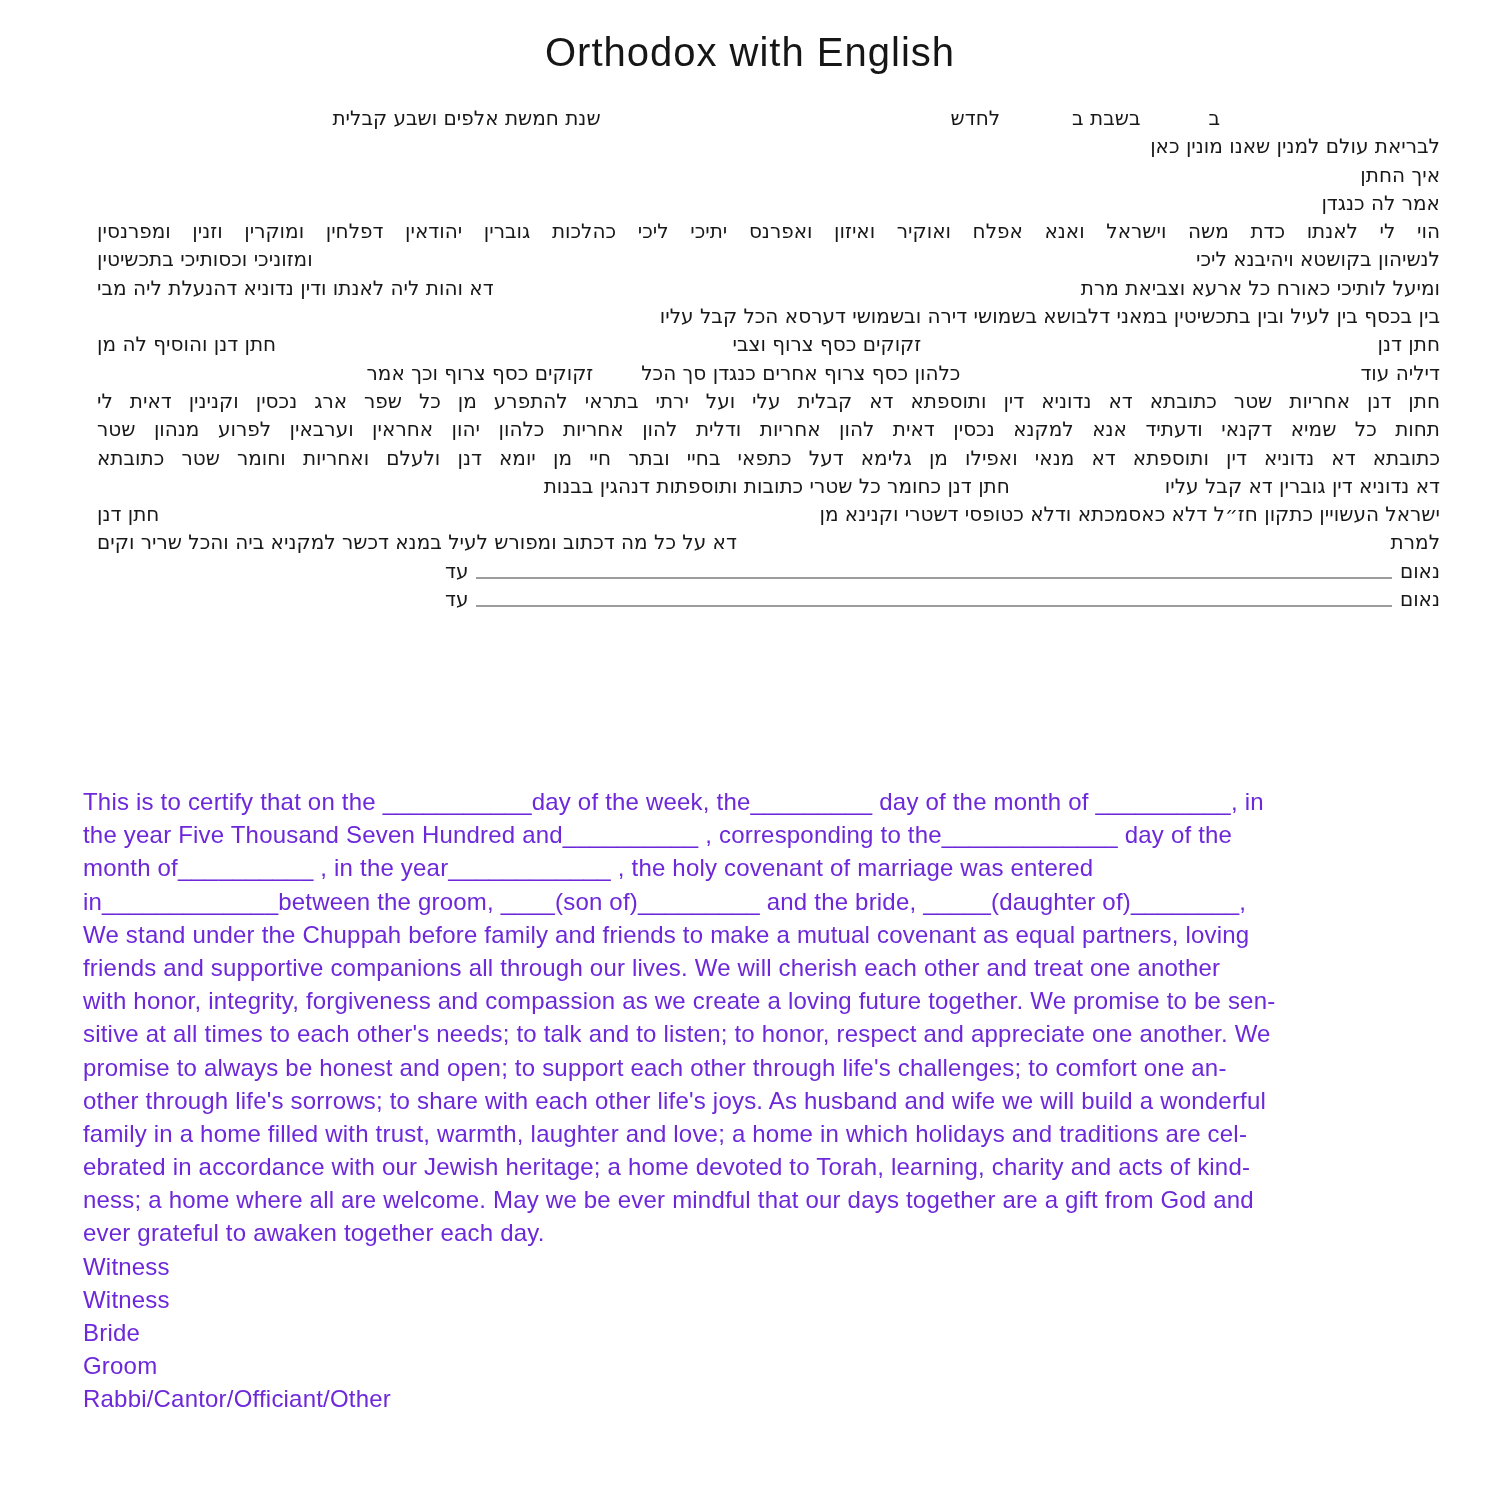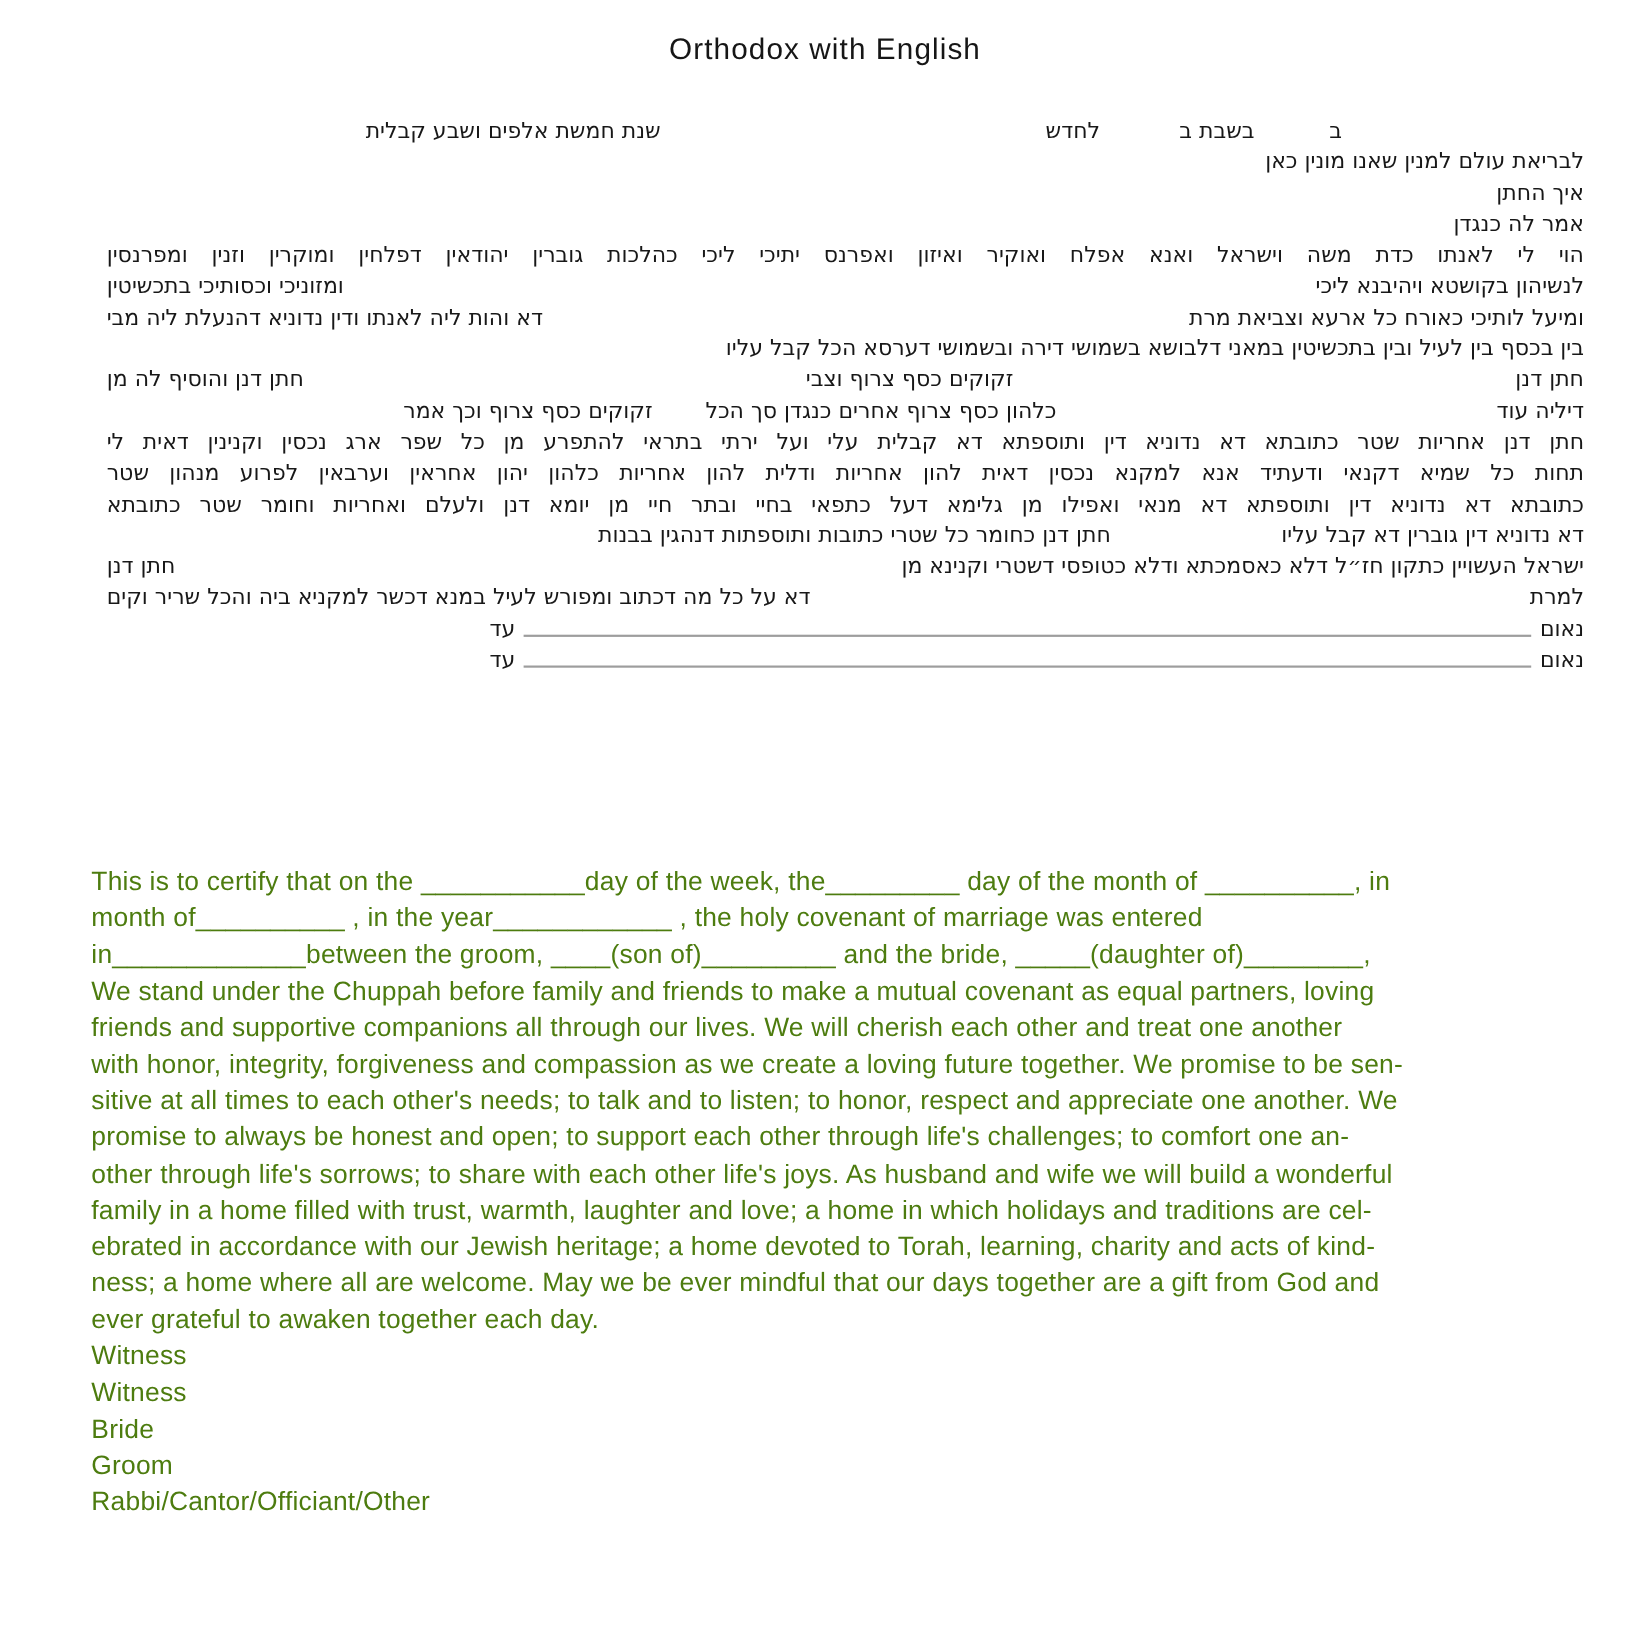--- a/index.html
+++ b/index.html
@@ -1,34 +1,34 @@
 <!DOCTYPE html>
 <html><head>
 <meta charset="utf-8">
 <style>
   html,body{margin:0;padding:0;background:#ffffff;}
   .page{position:relative;width:1500px;height:1500px;background:#ffffff;color:#1a1a1a;overflow:hidden;
         font-family:"Liberation Sans",sans-serif;}
   .title{position:absolute;top:30px;left:0;width:1500px;text-align:center;
-         font-size:27px;font-weight:400;letter-spacing:1px;color:#161616;}
+         font-size:40px;font-weight:400;letter-spacing:1px;color:#161616;}
   
   .heb{position:absolute;top:104px;left:97px;width:1343px;direction:rtl;
        font-family:"DejaVu Serif","DejaVu Sans",serif;font-size:20px;color:#181818;}
   .hl{min-height:28.3px;line-height:28.3px;white-space:nowrap;}
   .hl.flex{display:flex;align-items:baseline;}
   .hl.between{display:flex;align-items:baseline;justify-content:space-between;}
   .hl.just{text-align:justify;text-align-last:justify;white-space:normal;}
   .hs{white-space:nowrap;}
   .gap{flex:0 0 auto;}
   .sigrow{display:flex;align-items:baseline;padding-left:348px;}
   .sigline{flex:1 1 auto;border-bottom:2px solid #9d9d9d;margin:0 8px;align-self:flex-end;
            height:0;margin-bottom:6px;}
   
   .eng{position:absolute;top:785px;left:83px;width:1360px;
-       font-size:24px;letter-spacing:0.2px;color:#4d7c0f;}
+       font-size:24px;letter-spacing:0.2px;color:#6d28d9;}
   .el{height:33.2px;line-height:33.2px;white-space:nowrap;}
   .el.it{}
 </style>
 </head>
 <body>
 
 <div class="page">
 
   <div class="title">Orthodox with English</div>
 
@@ -104,20 +104,21 @@
     <div class="hl sigrow">
       <span class="hs">נאום</span>
       <span class="sigline"></span>
       <span class="hs">עד</span>
     </div>
 
   </div>
 
   <div class="eng">
     <div class="el">This is to certify that on the ___________day of the week, the_________ day of the month of __________, in</div>
+    <div class="el">the year Five Thousand Seven Hundred and__________ , corresponding to the_____________ day of the</div>
     <div class="el">month of__________ , in the year____________ , the holy covenant of marriage was entered</div>
     <div class="el">in_____________between the groom, ____(son of)_________ and the bride, _____(daughter of)________,</div>
 
     <div class="el it">We stand under the Chuppah before family and friends to make a mutual covenant as equal partners, loving</div>
     <div class="el it">friends and supportive companions all through our lives. We will cherish each other and treat one another</div>
     <div class="el it">with honor, integrity, forgiveness and compassion as we create a loving future together. We promise to be sen-</div>
     <div class="el it">sitive at all times to each other's needs; to talk and to listen; to honor, respect and appreciate one another. We</div>
     <div class="el it">promise to always be honest and open; to support each other through life's challenges; to comfort one an-</div>
     <div class="el it">other through life's sorrows; to share with each other life's joys. As husband and wife we will build a wonderful</div>
     <div class="el it">family in a home filled with trust, warmth, laughter and love; a home in which holidays and traditions are cel-</div>

